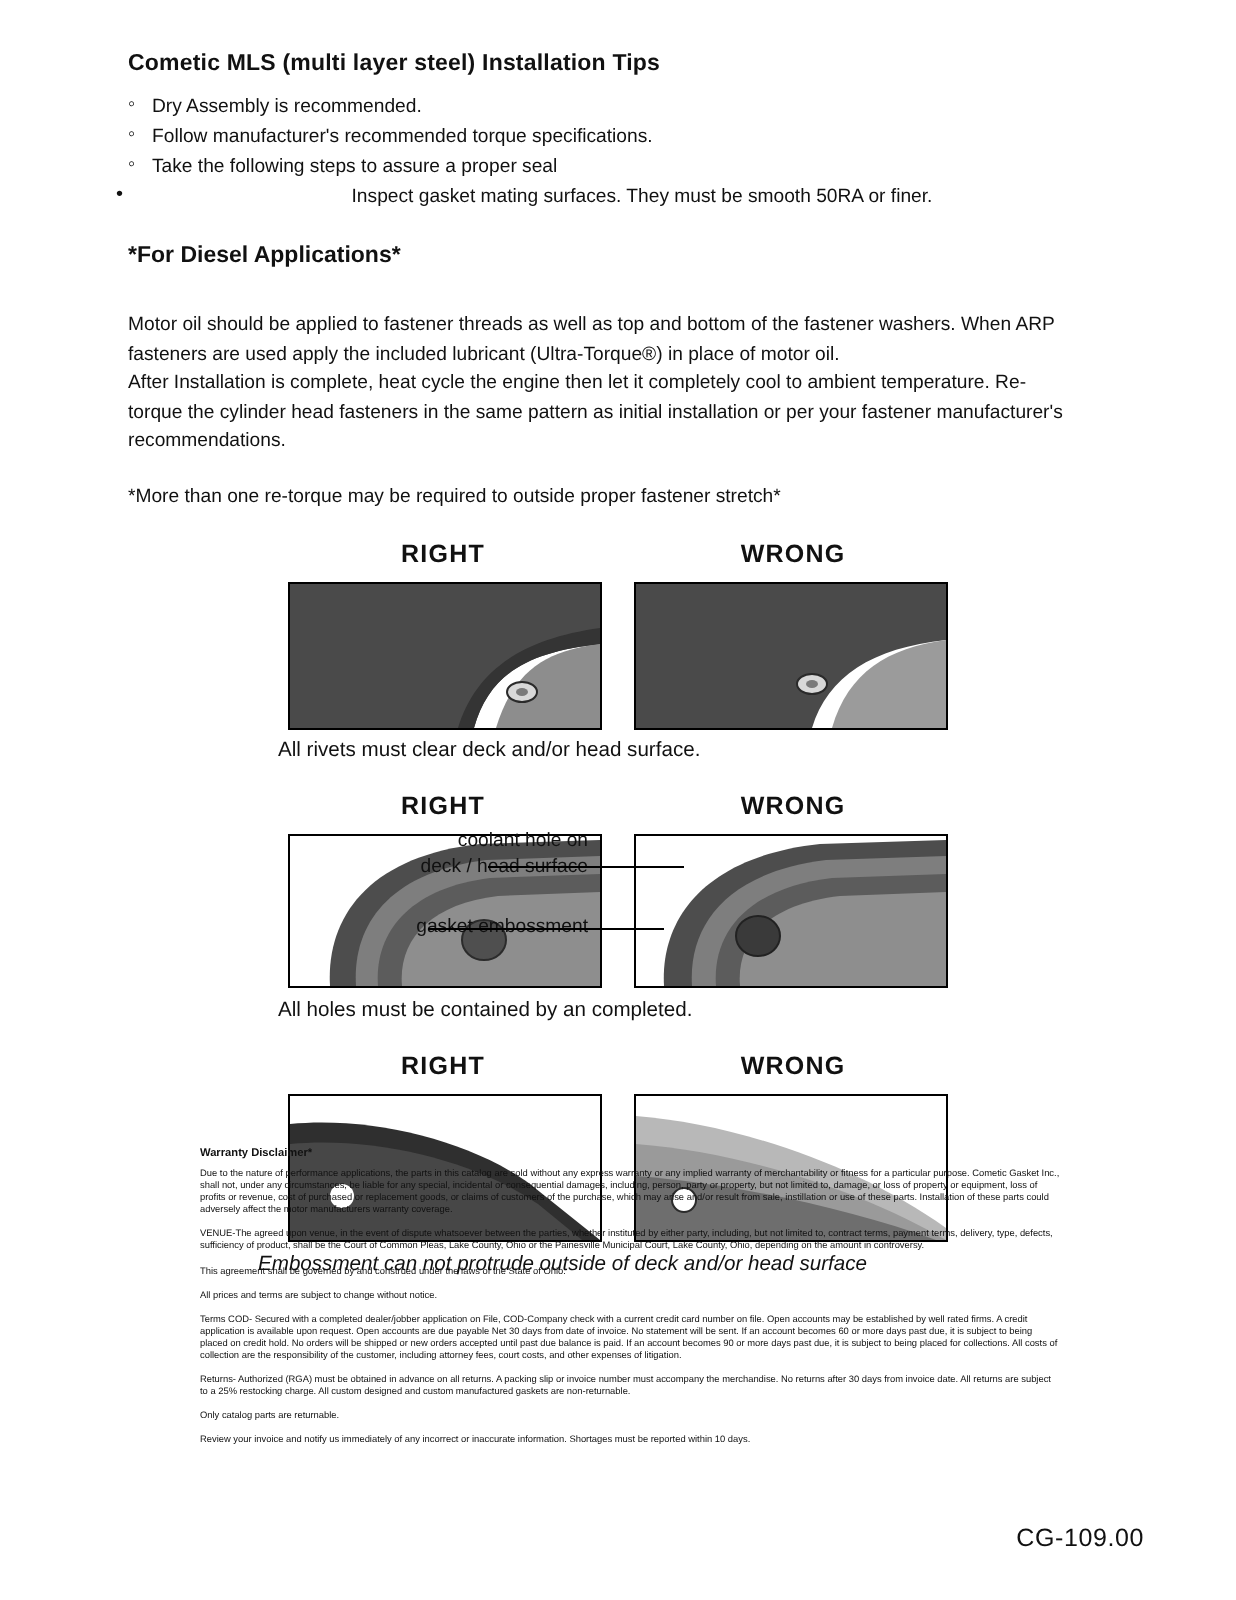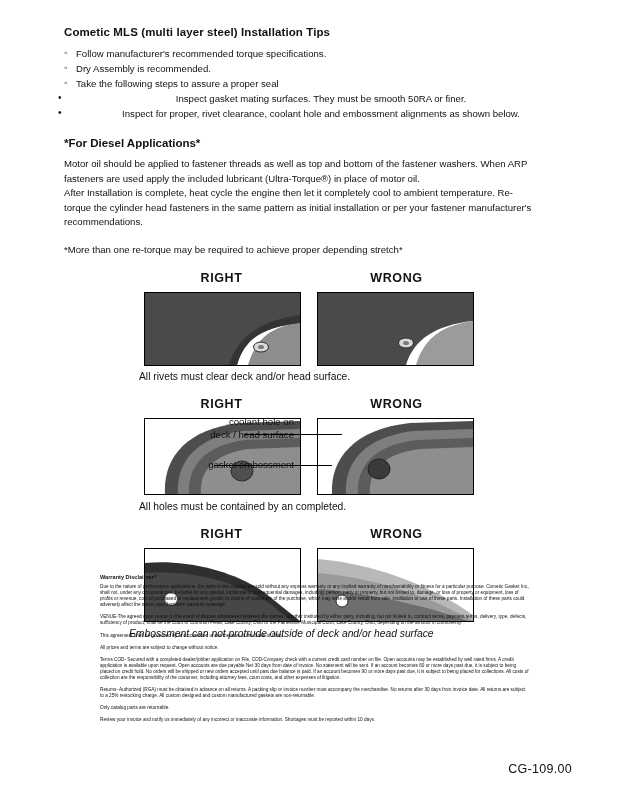--- a/index.html
+++ b/index.html
@@ -65,21 +65,21 @@
     content: "\2022";
     position: absolute;
     left: 2px;
     top: -1px;
     font-size: 10px;
   }
 
   h2.subtitle {
     font-size: 11.5px;
     font-weight: bold;
-    margin: 16px 0 8px 18px;
+    margin: 16px 0 22px 18px;
   }
   p.para {
     font-size: 9.6px;
     line-height: 14.5px;
     margin: 0 0 0 18px;
     max-width: 470px;
   }
   p.para + p.para { }
   p.note {
     font-size: 9.6px;
@@ -173,33 +173,32 @@
   }
 </style>
 </head>
 <body>
 
 <div class="page">
 
   <h1 class="title">Cometic MLS (multi layer steel) Installation Tips</h1>
 
   <ul class="bullets">
+    <li>Dry Assembly is recommended.</li>
     <li>Follow manufacturer's recommended torque specifications.</li>
-    <li>Dry Assembly is recommended.</li>
     <li>Take the following steps to assure a proper seal</li>
   </ul>
   <ul class="subbullets">
     <li>Inspect gasket mating surfaces.  They must be smooth 50RA or finer.</li>
-    <li>Inspect for proper, rivet clearance, coolant hole and embossment alignments as shown below.</li>
   </ul>
 
   <h2 class="subtitle">*For Diesel Applications*</h2>
   <p class="para">Motor oil should be applied to fastener threads as well as top and bottom of the fastener washers. When ARP fasteners are used apply the included lubricant (Ultra-Torque®) in place of motor oil.</p>
   <p class="para">After Installation is complete, heat cycle the engine then let it completely cool to ambient temperature. Re-torque the cylinder head fasteners in the same pattern as initial installation or per your fastener manufacturer's recommendations.</p>
-  <p class="note">*More than one re-torque may be required to achieve proper depending stretch*</p>
+  <p class="note">*More than one re-torque may be required to outside proper fastener stretch*</p>
 
   <div class="figs">
 
     <div class="fig-labels">
       <div class="fig-label">RIGHT</div>
       <div class="fig-label">WRONG</div>
     </div>
     <div class="fig-pair">
       <div class="fig-box">
         <svg viewBox="0 0 155 72" preserveAspectRatio="none">

